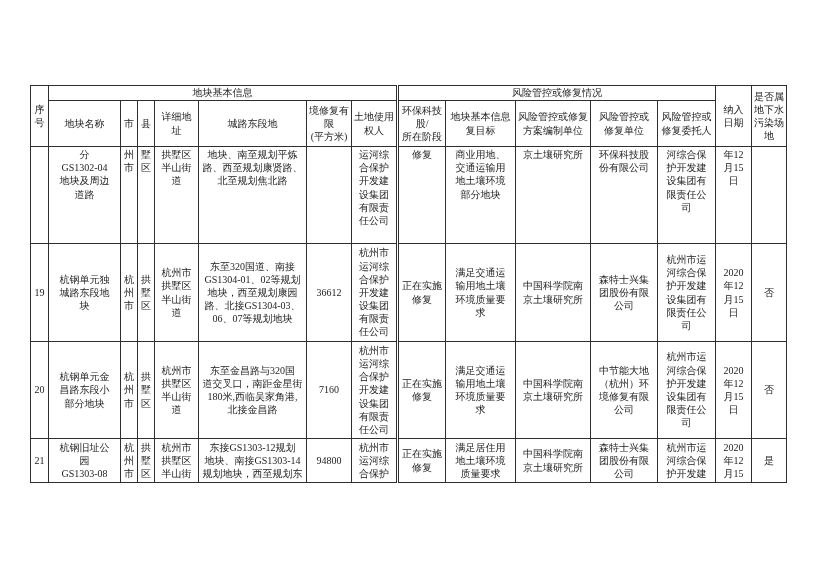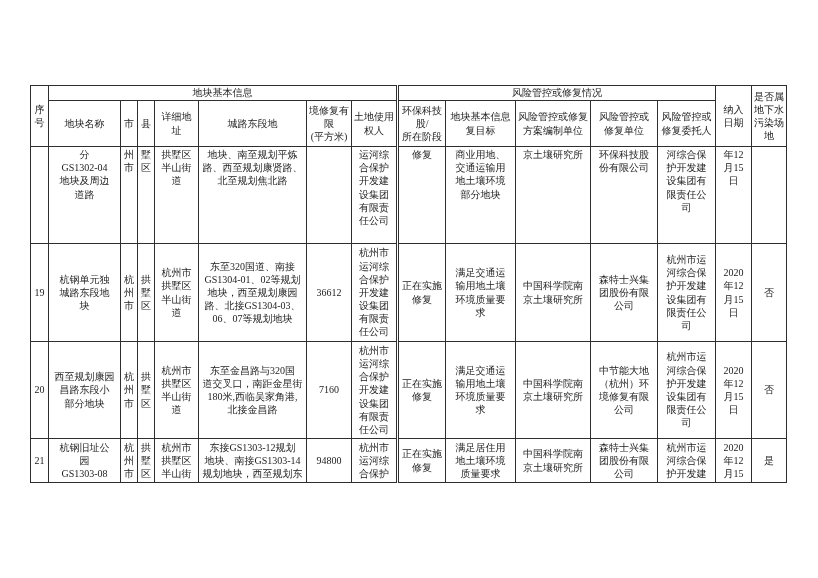--- a/index.html
+++ b/index.html
@@ -171,21 +171,21 @@
 限责任公
 司</td>
         <td>2020
 年12
 月15
 日</td>
         <td>否</td>
       </tr>
       <tr class="r20">
         <td>20</td>
-        <td>西至规划康园
+        <td>杭钢单元金
 昌路东段小
 部分地块</td>
         <td>杭州市</td>
         <td>拱墅区</td>
         <td>杭州市
 拱墅区
 半山街
 道</td>
         <td>东至金昌路与320国
 道交叉口，南距金星街

